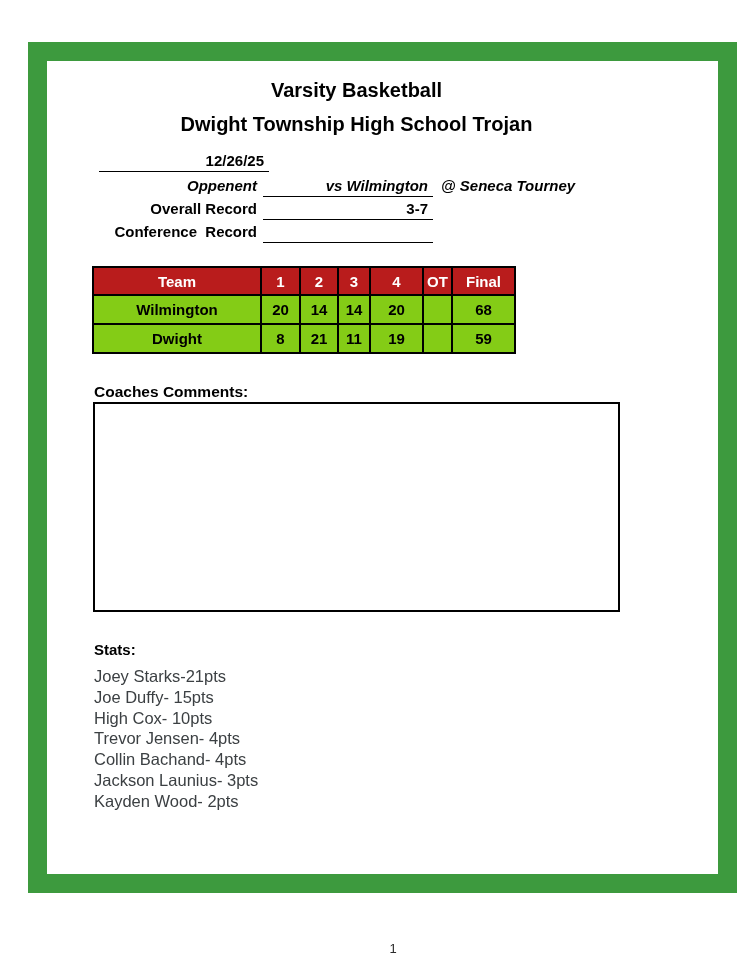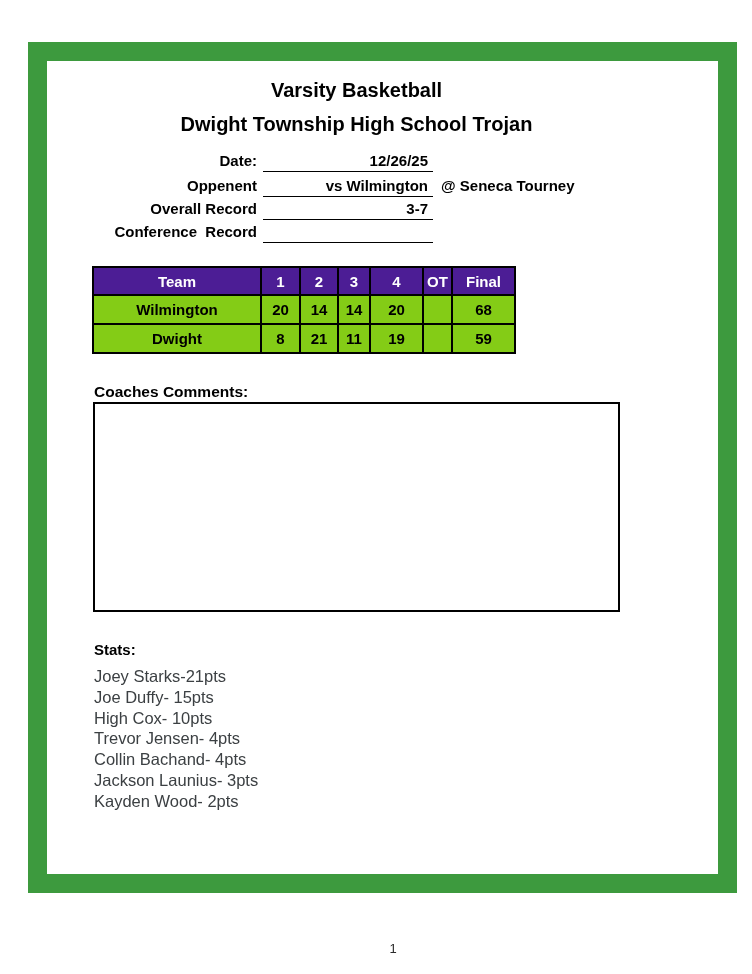--- a/index.html
+++ b/index.html
@@ -10,38 +10,38 @@
   .frame{
     position:absolute;left:28px;top:42px;width:709px;height:851px;
     border:19px solid #3d9a3e;box-sizing:border-box;
   }
   .title-block{
     position:absolute;left:93px;top:73px;width:527px;text-align:center;
     font-size:20px;font-weight:bold;line-height:34px;
   }
   
   .form-row{position:absolute;left:93px;display:flex;align-items:flex-end;height:22px;}
-  .row-0{top:150px;} .row-1{top:175px;} .row-2{top:198px;} .row-3{top:221px;}
+  .row-0{top:150px;} .row-1{top:175px;font-style:italic;} .row-2{top:198px;} .row-3{top:221px;}
   .field-label{
     width:164px;text-align:right;font-weight:bold;font-size:15px;
     line-height:22px;white-space:pre;
   }
   .field-line{
     width:170px;margin-left:6px;border-bottom:1.5px solid #000;
     text-align:right;font-weight:bold;font-size:15px;line-height:21px;
     padding-right:5px;box-sizing:border-box;min-height:21px;
   }
   .field-note{margin-left:8px;font-weight:bold;font-size:15px;line-height:22px;white-space:nowrap;}
   
   .score-table{
     position:absolute;left:92px;top:266px;border-collapse:collapse;table-layout:fixed;
     font-weight:bold;font-size:15px;text-align:center;
   }
   .score-table th,.score-table td{border:2px solid #000;padding:0;overflow:hidden;}
-  .score-table th{background:#4c1d95;color:#ffffff;height:26px;}
+  .score-table th{background:#b91c1c;color:#ffffff;height:26px;}
   .score-table td{height:27px;background:#84cc16;}
   .c-team{width:166px;} .c-q1{width:37px;} .c-q2{width:36px;} .c-q3{width:30px;}
   .c-q4{width:51px;} .c-ot{width:27px;} .c-final{width:61px;}
   
   .comments-label{position:absolute;left:94px;top:383px;font-size:15.5px;font-weight:bold;}
   .comments-box{
     position:absolute;left:93px;top:402px;width:527px;height:210px;
     border:2.5px solid #000;box-sizing:border-box;background:#fff;
     font-size:15px;padding:4px;
   }
@@ -58,21 +58,20 @@
 <body>
 
 <div class="frame"></div>
 
 <div class="title-block">
   <div>Varsity Basketball</div>
   <div>Dwight Township High School Trojan</div>
 </div>
 
 <div class="form-row row-0">
-  <div class="field-label">Date:</div>
   <div class="field-line">
     <span>12/26/25</span>
   </div>
   <div class="field-note"></div>
 </div>
 
 <div class="form-row row-1">
   <div class="field-label">Oppenent</div>
   <div class="field-line">
     <span>vs Wilmington</span>

